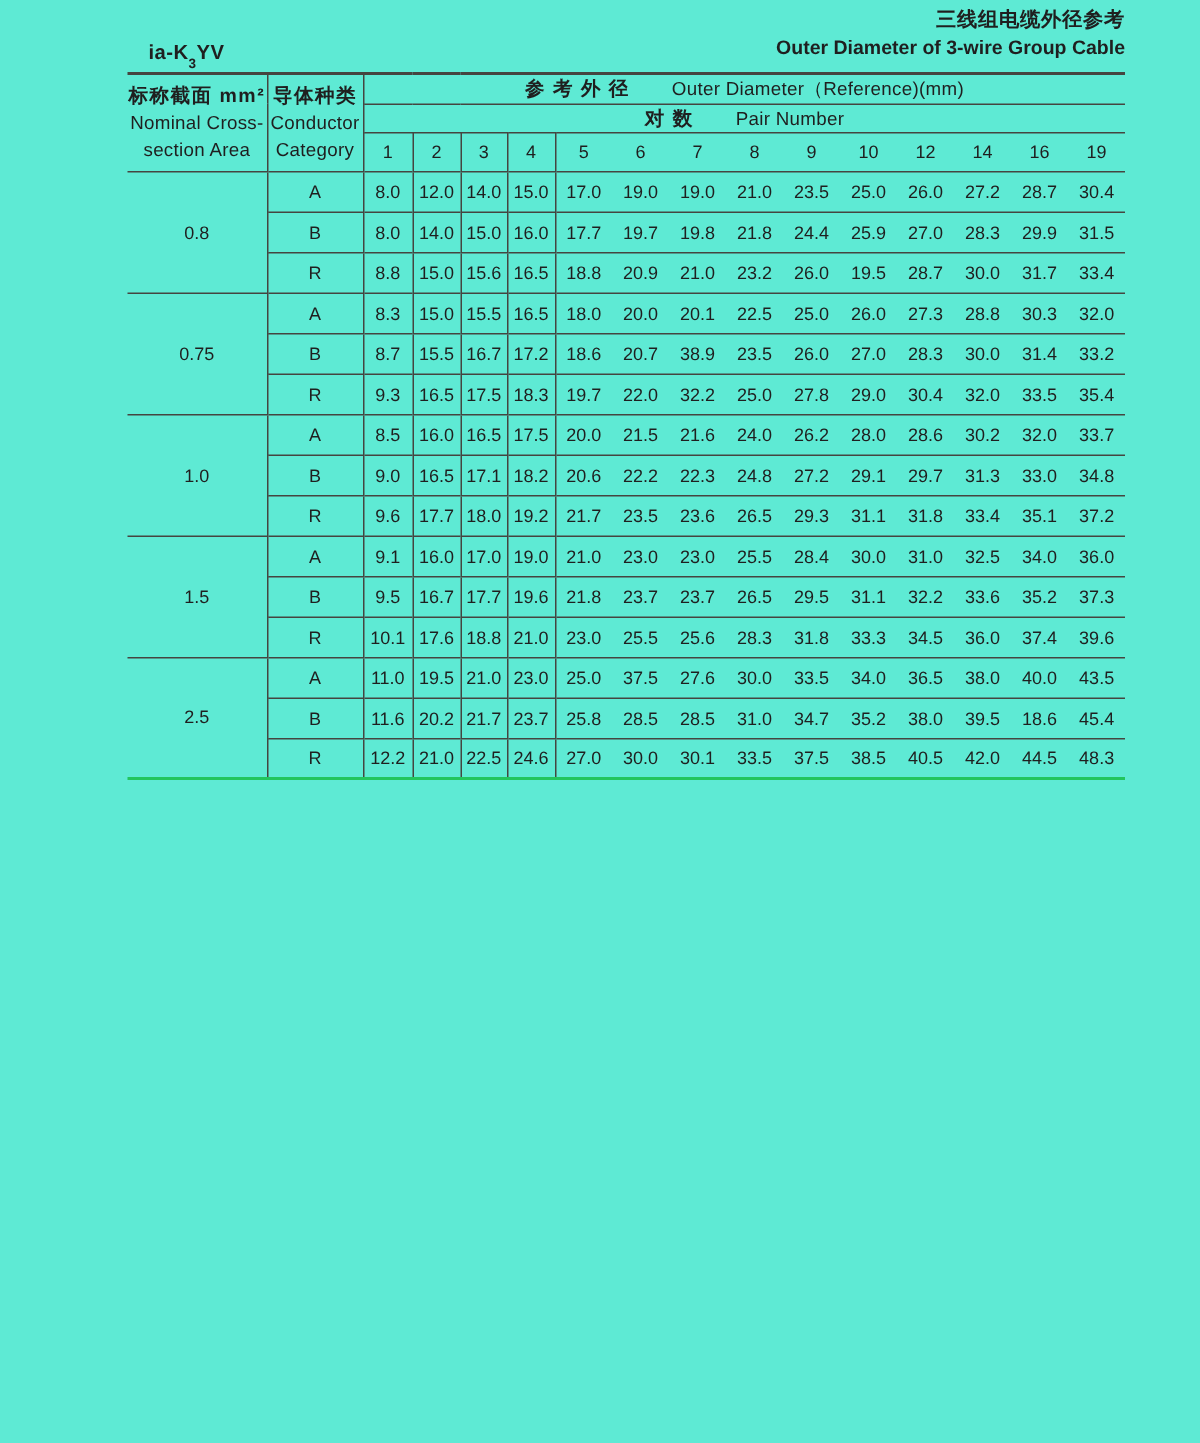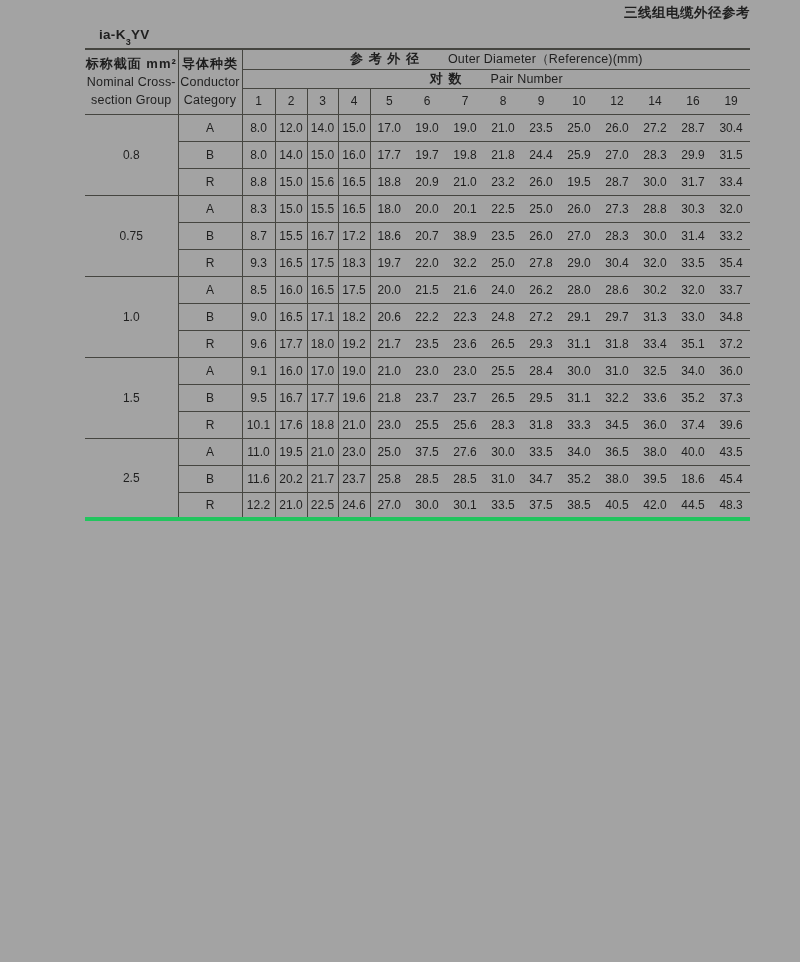--- a/index.html
+++ b/index.html
@@ -1,19 +1,19 @@
 <!DOCTYPE html>
 <html><head>
 <meta charset="utf-8">
 <style>
   html,body{margin:0;padding:0;background:#e8e8e8;}
   .page{
     position:relative;
     width:800px;height:962px;
-    background:#a3a3a3;
+    background:#5eead4;
     font-family:"Liberation Sans","DejaVu Sans",sans-serif;
     color:#1f1f1f;
     overflow:hidden;
     margin:0 auto;
   }
   .titles{
     position:absolute;top:4px;right:50px;
     text-align:right;line-height:1.3;
   }
   .title-zh{font-size:13.5px;font-weight:700;letter-spacing:.5px;}
@@ -22,21 +22,21 @@
     position:absolute;left:99px;top:27px;
     font-size:13.5px;letter-spacing:.3px;font-weight:bold;
   }
   .model sub{font-size:9px;position:relative;bottom:-2px;}
   table.spec-table{
     position:absolute;left:85px;top:48px;
     width:665px;
     table-layout:fixed;
     border-collapse:collapse;
     border-top:2px solid #454540;
-    border-bottom:4px solid #22c55e;
+    border-bottom:2px solid #22c55e;
   }
   .spec-table td{
     border-top:1px solid #454540;
     padding:0;margin:0;
     text-align:center;vertical-align:middle;
     font-size:12px;
     white-space:nowrap;
     overflow:hidden;
   }
   .b-r{border-right:1px solid #454540;}
@@ -54,20 +54,21 @@
   .cat-cell{font-size:12.5px;}
   .val-cell{font-size:11.8px;}
 </style>
 </head>
 <body>
 
 <div class="page">
 
   <div class="titles">
     <div class="title-zh">三线组电缆外径参考</div>
+    <div class="title-en">Outer Diameter of 3-wire Group Cable</div>
   </div>
 
   <div class="model"><span>ia-K</span><sub>3</sub><span>YV</span></div>
 
   <table class="spec-table">
     <colgroup>
       <col style="width:93px">
         <col style="width:64px">
       <col style="width:33px">
         <col style="width:32px">
@@ -82,21 +83,21 @@
         <col style="width:38px">
         <col style="width:38px">
         <col style="width:38px">
         <col style="width:38px">
     </colgroup>
     <thead>
       <tr class="hr1">
         <td rowspan="3" class="head-cell b-r">
           <div class="hl zh">标称截面 mm²</div>
           <div class="hl en">Nominal Cross-</div>
-          <div class="hl en">section Group</div>
+          <div class="hl en">section Area</div>
         </td>
         <td rowspan="3" class="head-cell b-r">
           <div class="hl zh">导体种类</div>
           <div class="hl en">Conductor</div>
           <div class="hl en">Category</div>
         </td>
         <td colspan="14" class="head-cell"><span class="zh">参 考 外 径</span><span class="gap"></span><span class="en">Outer Diameter（Reference)(mm)</span></td>
       </tr>
       <tr class="hr2">
         <td colspan="14" class="head-cell"><span class="zh">对 数</span><span class="gap"></span><span class="en">Pair Number</span></td>

